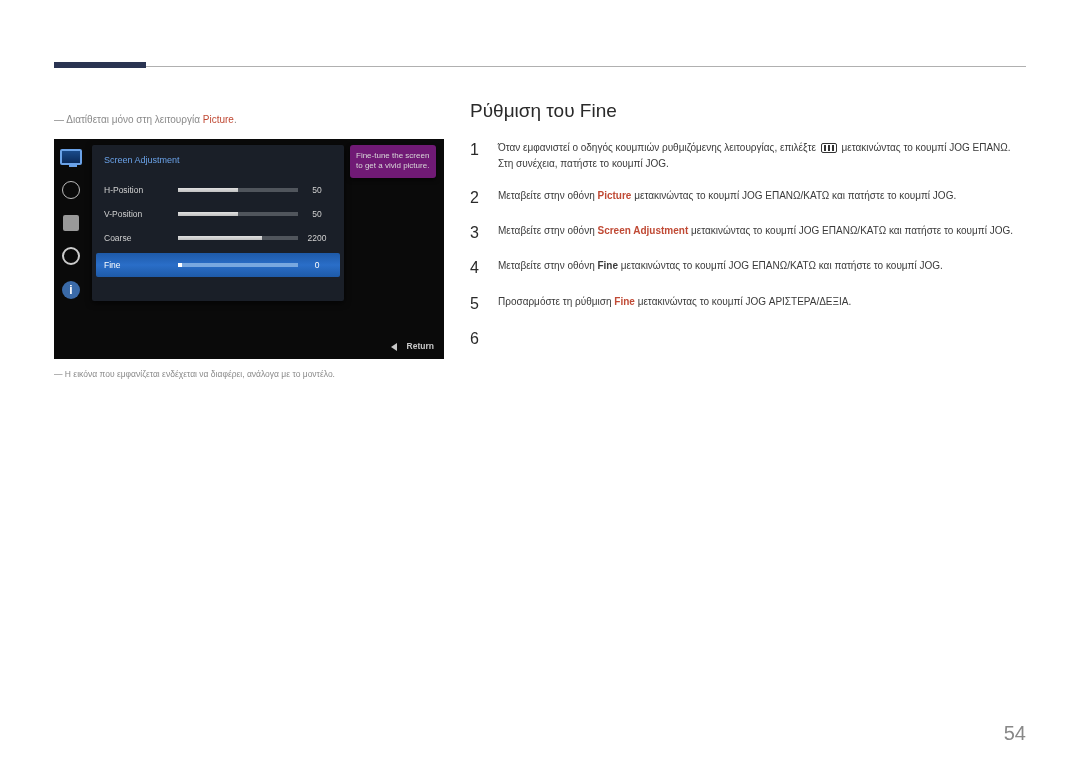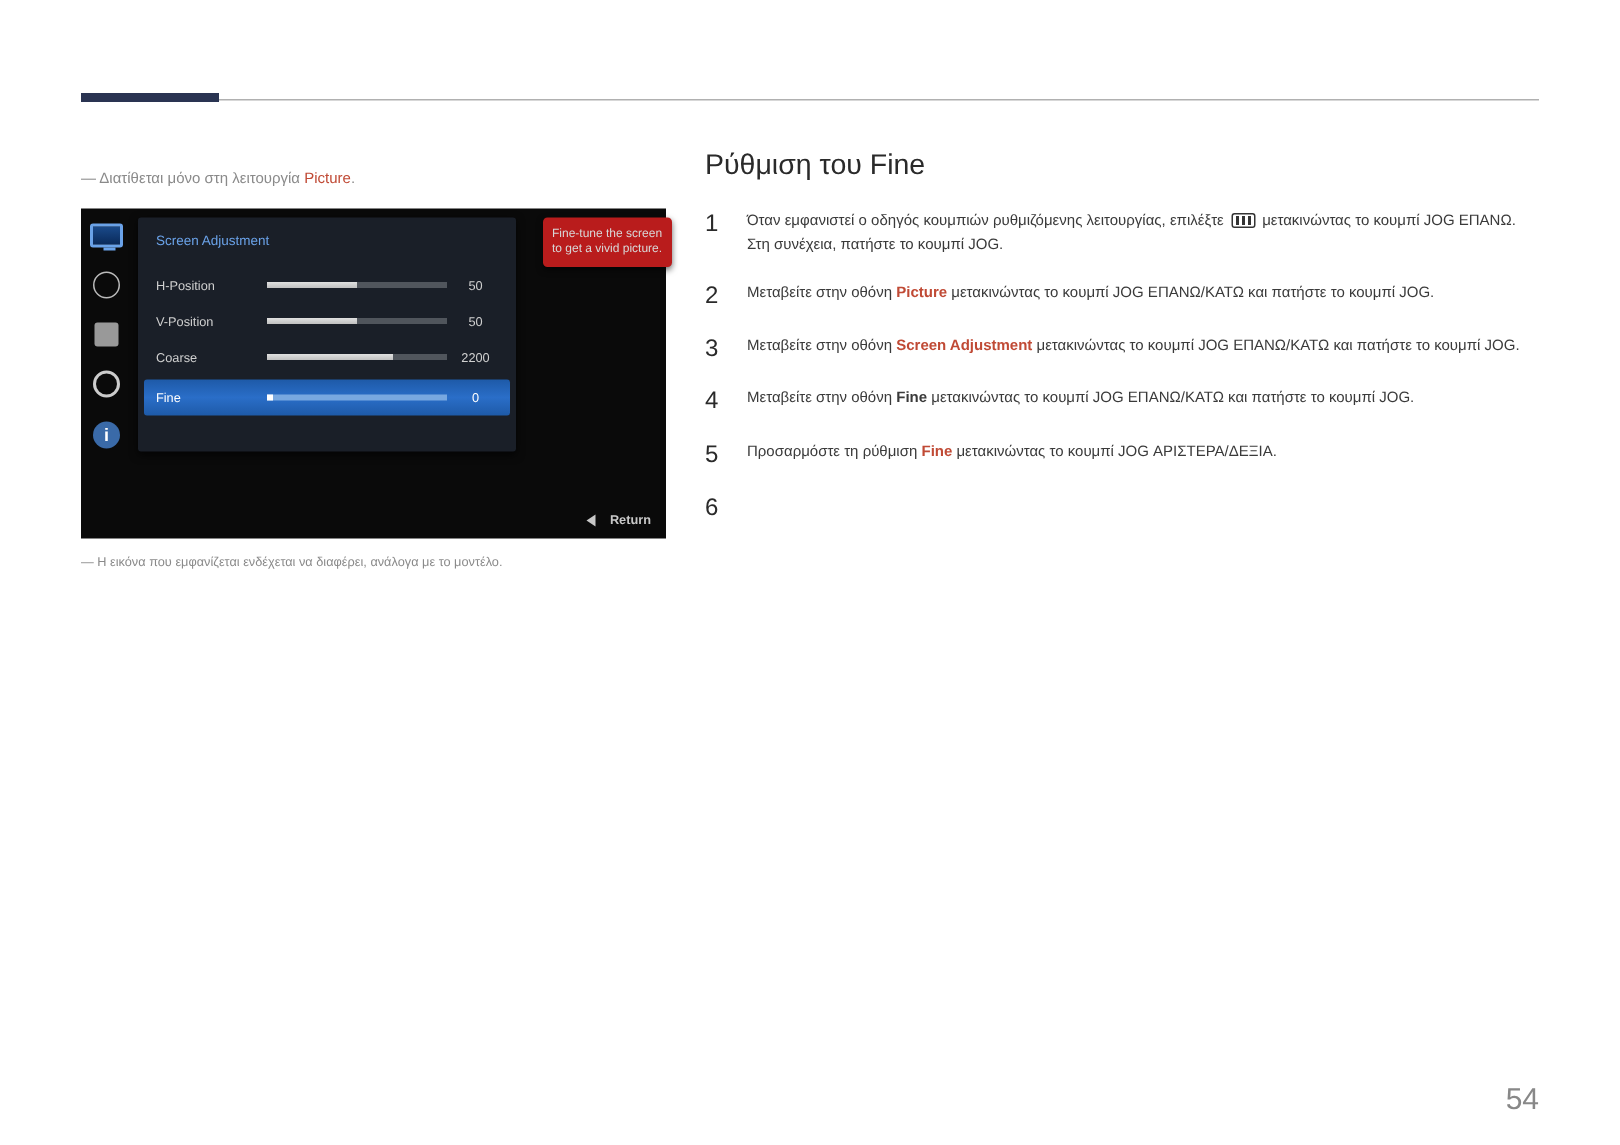--- a/index.html
+++ b/index.html
@@ -155,27 +155,26 @@
   }
   .row-f .label { color: #fff; }
   .row-f .val { color: #fff; }
   .row-f .bar { background: #78a8e0; }
   .row-f .bar .fill { background: #fff; }
   .osd-tooltip {
     position: absolute;
     top: 6px; left: 296px;
     width: 86px;
     padding: 6px 6px;
-    background: #b91c1c;
+    background: #701a75;
     border-radius: 3px;
     font-size: 8px;
     line-height: 1.3;
     color: #d8d8d8;
     box-shadow: 0 2px 4px rgba(0,0,0,0.6);
-    margin-left: 12px;
   }
   .osd-return {
     position: absolute;
     bottom: 8px; right: 10px;
     font-size: 8.5px;
     color: #c8c8c8;
     font-weight: bold;
   }
   .osd-return .tri {
     display: inline-block;

